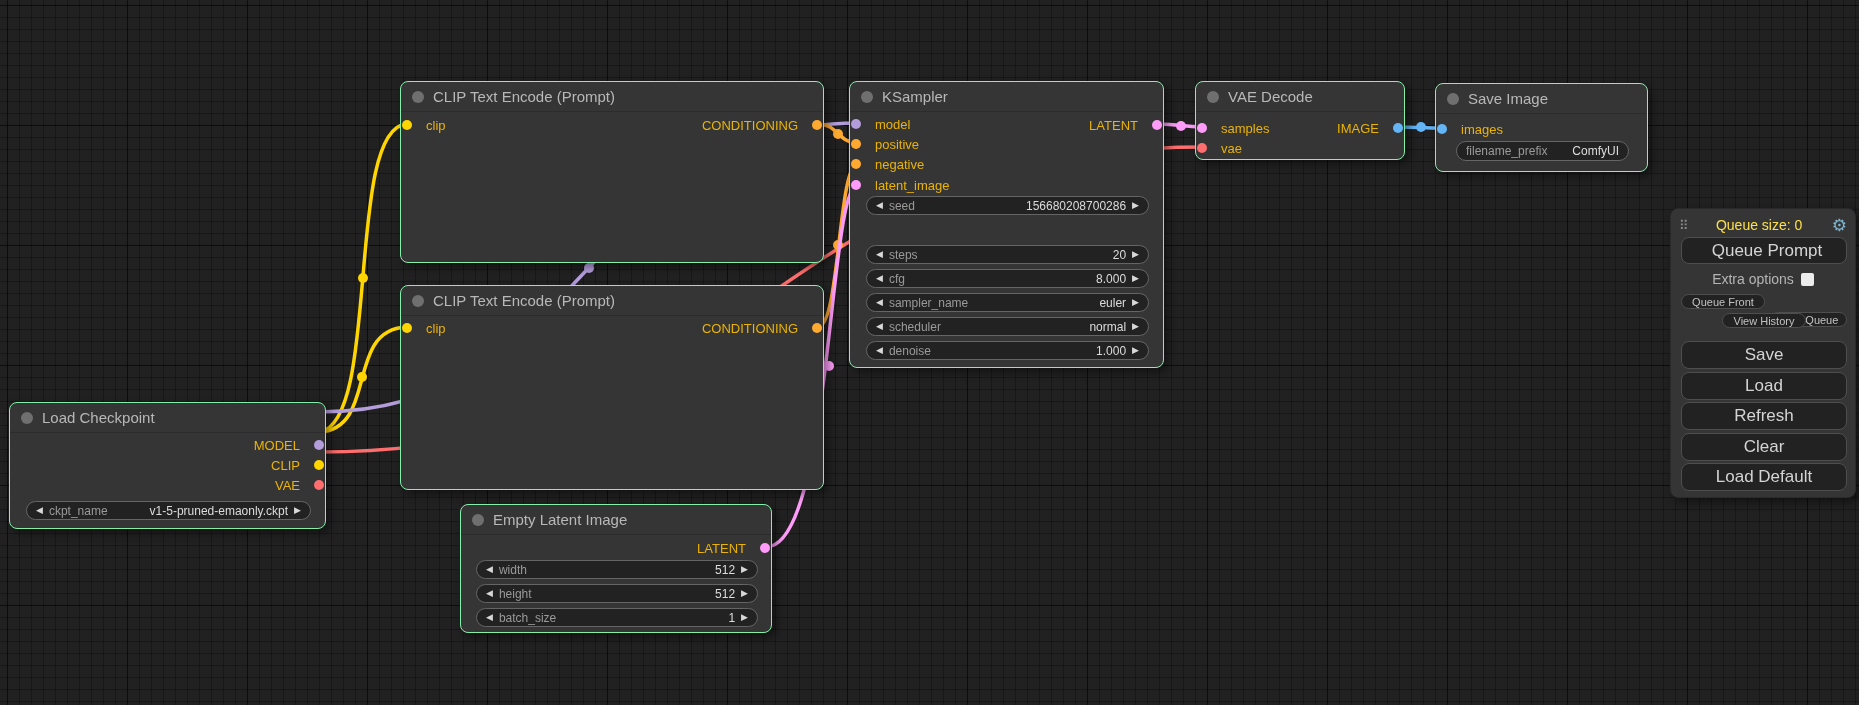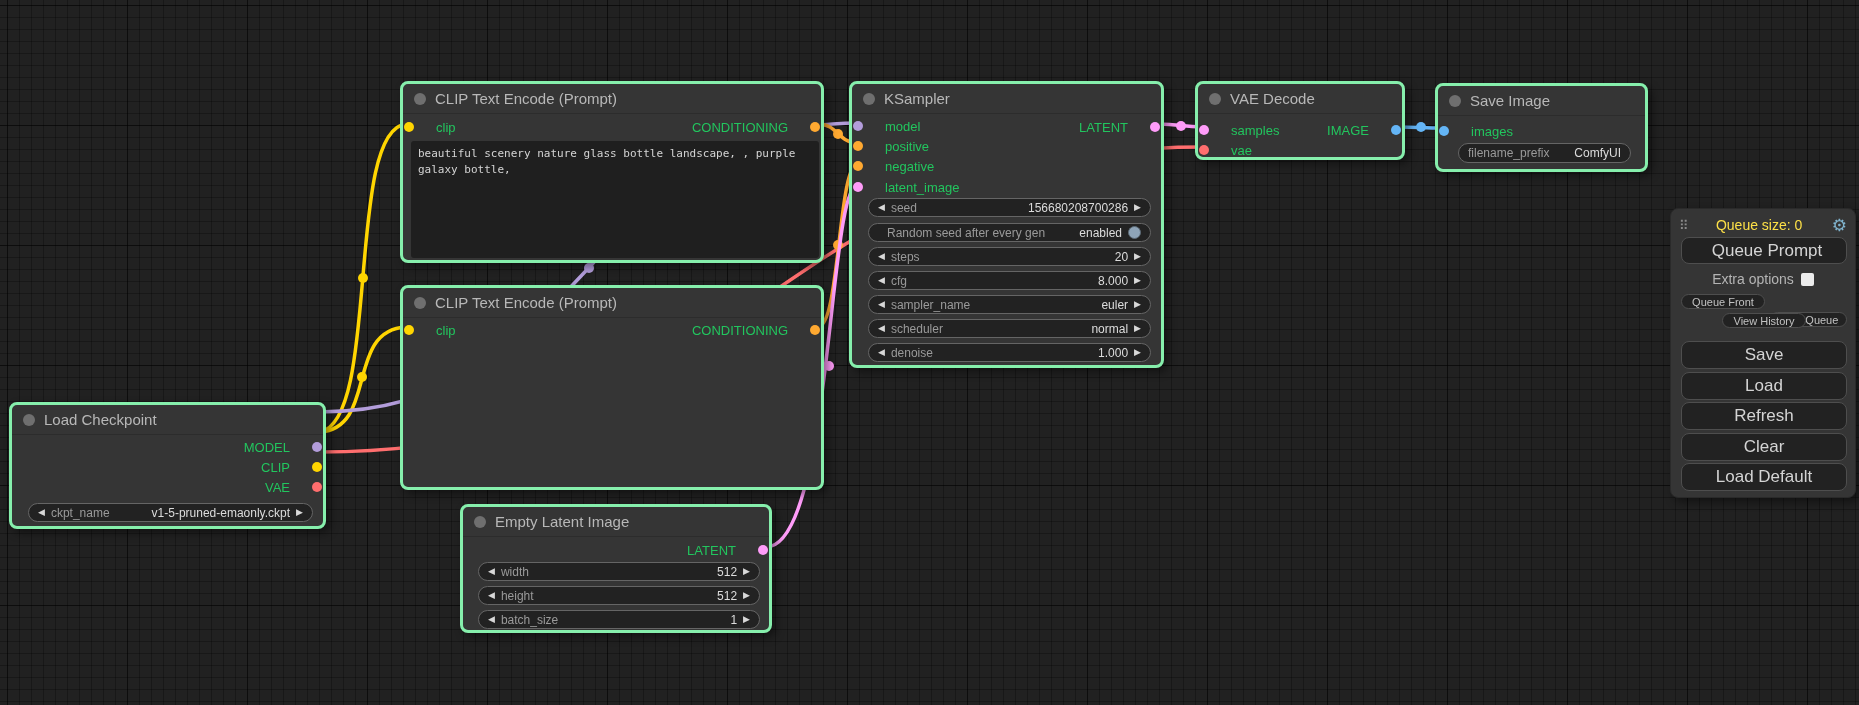--- a/index.html
+++ b/index.html
@@ -12,30 +12,30 @@
       linear-gradient(90deg, rgba(0,0,0,.45) 1px, transparent 1px),
       linear-gradient(rgba(0,0,0,.28) 1px, transparent 1px),
       linear-gradient(90deg, rgba(0,0,0,.28) 1px, transparent 1px);
     background-size:120px 120px,120px 120px,12px 12px,12px 12px;
     background-position:7px 5px,7px 5px,7px 5px,7px 5px;
     position:relative;
   }
   #wires{ position:absolute; left:0; top:0; z-index:1; }
   .node{
     position:absolute; z-index:2;
-    background:#353535; border:3px solid #86efac; border-radius:8px;
+    background:#353535; border:1px solid #86efac; border-radius:8px;
     box-shadow:4px 4px 10px rgba(0,0,0,.45);
   }
   .node-title{
     height:30px; display:flex; align-items:center; gap:9px;
     padding:0 11px; color:#b8b8b8; font-size:15px;
     border-bottom:1px solid #2c2c2c; border-radius:8px 8px 0 0;
   }
   .title-dot{ width:12px; height:12px; border-radius:50%; background:#6f6f6f; flex:0 0 auto; }
-  .port{ position:absolute; height:16px; display:flex; align-items:center; gap:22px; font-size:13px; color:#22c55e; }
+  .port{ position:absolute; height:16px; display:flex; align-items:center; gap:14px; font-size:13px; color:#eab308; }
   .port.in{ left:1px; }
   .port.out{ right:1px; }
   .pdot{ width:10px; height:10px; border-radius:50%; flex:0 0 auto; }
   .c-model{background:#B39DDB;} .c-clip{background:#FFD500;} .c-vae{background:#FF6E6E;}
   .c-cond{background:#FFA931;} .c-latent{background:#FF9CF9;} .c-image{background:#64B5F6;}
   .widget{
     position:absolute; height:19px; background:#222; border:1px solid #656565;
     border-radius:10px; display:flex; align-items:center; gap:6px;
     padding:0 9px; font-size:12px; color:#9a9a9a; white-space:nowrap;
   }
@@ -131,21 +131,20 @@
     <span>CLIP Text Encode (Prompt)</span>
   </div>
   <div class="port in" style="top:35px;">
     <span class="pdot c-clip"></span>
     <span>clip</span>
   </div>
   <div class="port out" style="top:35px;">
     <span>CONDITIONING</span>
     <span class="pdot c-cond"></span>
   </div>
-  <div class="prompt-box" style="left:8px;top:57px;width:408px;height:117px;">beautiful scenery nature glass bottle landscape, , purple galaxy bottle,</div>
 </div>
 
 <div class="node" style="left:400px;top:285px;width:424px;height:205px;">
   <div class="node-title">
     <span class="title-dot"></span>
     <span>CLIP Text Encode (Prompt)</span>
   </div>
   <div class="port in" style="top:34px;">
     <span class="pdot c-clip"></span>
     <span>clip</span>
@@ -209,25 +208,20 @@
   <div class="port out" style="top:35px;">
     <span>LATENT</span>
     <span class="pdot c-latent"></span>
   </div>
 
   <div class="widget" style="left:16px;top:114px;width:283px;">
     <span class="arrow">◀</span>
     <span>seed</span>
     <span class="wvalue">156680208700286</span>
     <span class="arrow">▶</span>
-  </div>
-  <div class="widget" style="left:16px;top:139px;width:283px;padding-left:18px;">
-    <span>Random seed after every gen</span>
-    <span class="wvalue">enabled</span>
-    <span class="toggle"></span>
   </div>
   <div class="widget" style="left:16px;top:163px;width:283px;">
     <span class="arrow">◀</span>
     <span>steps</span>
     <span class="wvalue">20</span>
     <span class="arrow">▶</span>
   </div>
   <div class="widget" style="left:16px;top:187px;width:283px;">
     <span class="arrow">◀</span>
     <span>cfg</span>

